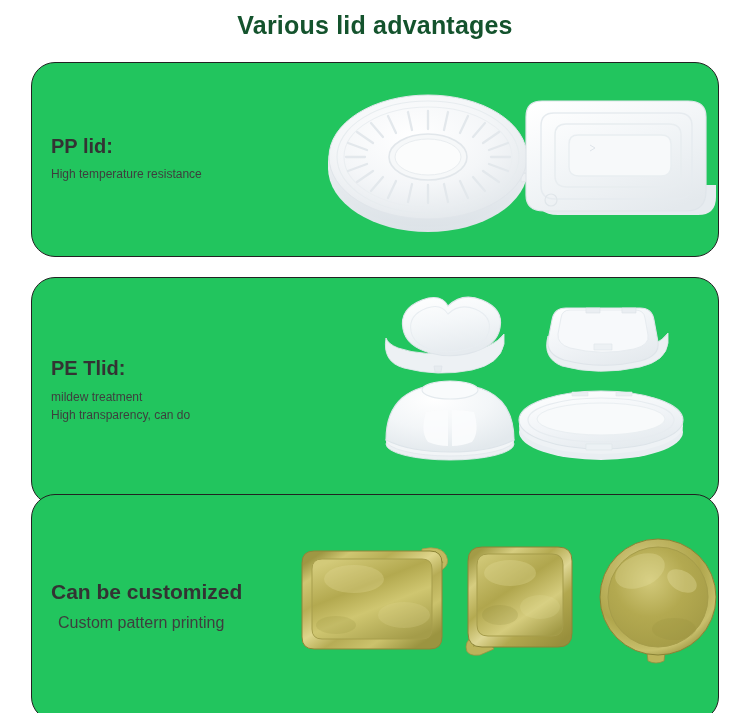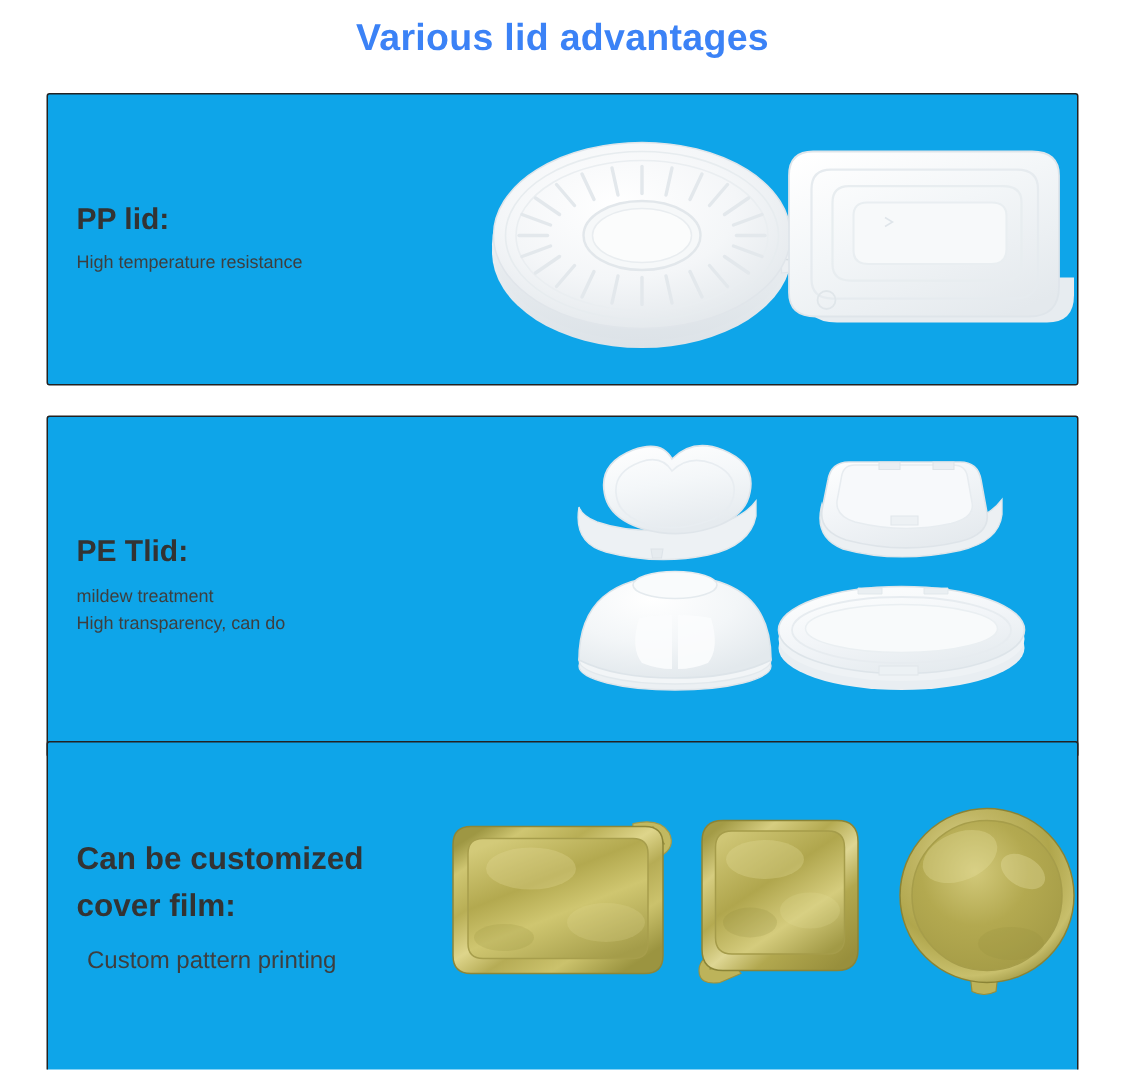--- a/index.html
+++ b/index.html
@@ -18,32 +18,32 @@
 
   
   .page-title {
     position: absolute;
     left: 0;
     top: 11px;
     width: 750px;
     text-align: center;
     font-size: 25px;
     font-weight: bold;
-    color: #3b82f6;
+    color: #14532d;
     letter-spacing: 0.2px;
   }
 
   
   .card {
     position: absolute;
     left: 31px;
     width: 688px;
     border: 1.4px solid #222222;
-    border-radius: 2px;
-    background: #0ea5e9;
+    border-radius: 24px;
+    background: #22c55e;
     box-sizing: border-box;
   }
   #card-pp  { top: 62px;  height: 195px; }
   #card-pe  { top: 277px; height: 228px; }
   #card-film{ top: 494px; height: 227px; }
 
   .card-text {
     position: absolute;
     left: 19px;
     top: 50%;
@@ -276,21 +276,20 @@
       </svg>
     </div>
 
   </div>
 </div>
 
 <div class="card" id="card-film">
 
   <div class="card-text">
     <div class="card-heading">Can be customized</div>
-    <div class="card-heading" style="margin-bottom:12px;">cover film:</div>
     <div class="card-sub">Custom pattern printing</div>
   </div>
 
   <div class="card-images">
 
     <div class="foil" style="left:-4px; top:48px;">
       <svg width="168" height="114" viewBox="0 0 168 114">
         <defs>
           <linearGradient id="goldRect" x1="0.05" y1="0.1" x2="0.85" y2="0.95">
             <stop offset="0%" stop-color="#9e9743"></stop>

